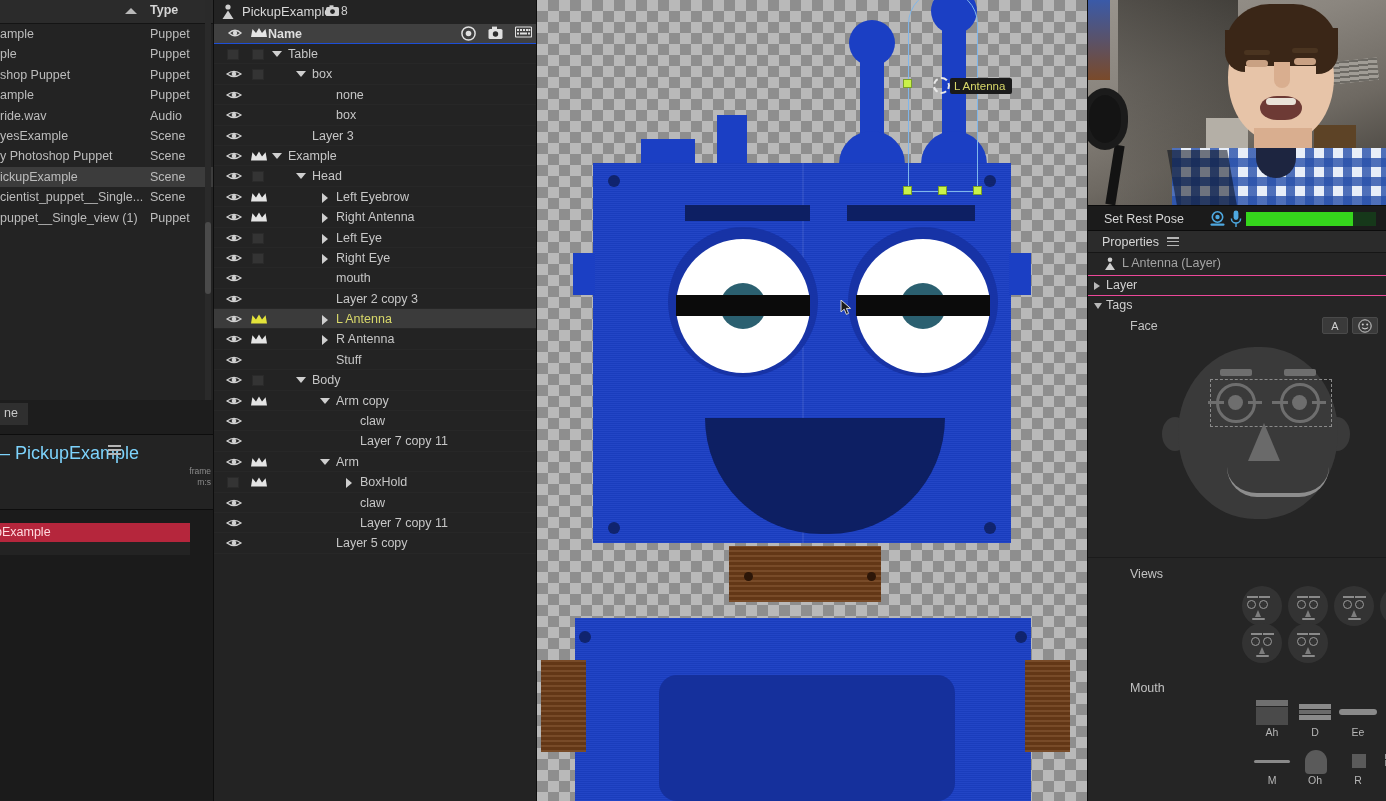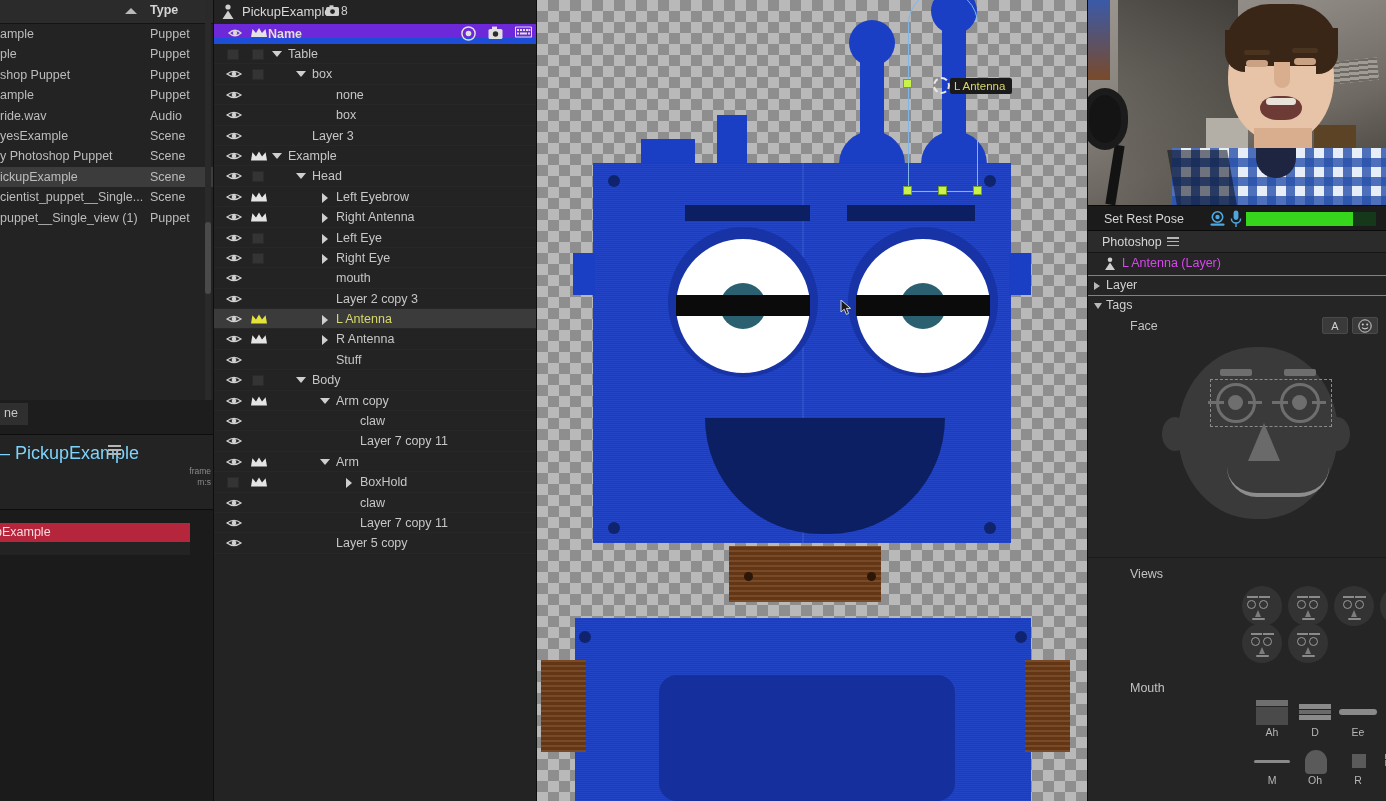--- a/index.html
+++ b/index.html
@@ -43,21 +43,21 @@
   #left-scroll i{ position:absolute; left:0; top:222px; width:6px; height:72px; background:#4a4a4a; border-radius:3px;}
 
   
   #tree-panel{ position:absolute; left:213px; top:0; width:324px; height:801px; background:#232323; border-left:1px solid #0e0e0e; border-right:1px solid #0e0e0e;}
   .tp-title{ position:relative; height:24px; background:#232323; }
   .tp-title .pup-ico{ position:absolute; left:7px; top:4px; width:14px; height:16px;}
   .tp-title .nm{ position:absolute; left:28px; top:4px; font-size:13px; color:#d8d8d8;}
   .tp-title .camcount{ position:absolute; left:112px; top:4px; font-size:12px; color:#cfcfcf;}
   .tp-title .camicon{ position:absolute; left:112px; top:5px; }
 
-  .tp-colhead{ position:relative; height:20px; background:#6d28d9; border-bottom:6px solid #1d4ed8;text-decoration:underline;}
+  .tp-colhead{ position:relative; height:20px; background:#404040; border-bottom:1px solid #1d4ed8;text-decoration:underline;}
   .tp-colhead .hname{ position:absolute; left:54px; top:3px; font-size:12.5px; font-weight:bold; color:#dedede;}
   .tp-colhead .ic{ position:absolute; top:2px; }
 
   .trow{ position:relative; height:20.4px; border-bottom:1px solid #272727; }
   .trow.sel{ background:#3b3b3b; }
   .trow .eye{ position:absolute; left:12px; top:4px; width:16px; height:12px;}
   .trow .noeye{ position:absolute; left:13px; top:5px; width:12px; height:11px; background:#343434; border:1px solid #2a2a2a;}
   .trow .crown{ position:absolute; left:36px; top:4px; width:18px; height:12px;}
   .trow .nocrown{ position:absolute; left:38px; top:5px; width:12px; height:11px; background:#343434; border:1px solid #2a2a2a;}
   .trow .tri{ position:absolute; top:7px; width:0;height:0; }
@@ -156,21 +156,21 @@
   .meter{ position:absolute; left:158px; top:6px; width:130px; height:14px; background:#16381a;}
   .meter i{ position:absolute; left:0; top:0; height:14px; background:#35d61c;}
 
   .props-head{ position:relative; height:22px; background:#2b2b2b; border-bottom:1px solid #161616;}
   .props-head .ptitle{ position:absolute; left:14px; top:4px; font-size:12.5px; color:#d5d5d5;}
   .props-head .pburger{ position:absolute; left:79px; top:6px; width:12px; height:10px;}
   .props-head .pburger i{ display:block; height:1.5px; background:#b5b5b5; margin-bottom:2.4px;}
 
   .prop-obj{ position:relative; height:22px; background:#252525;}
   .prop-obj .oico{ position:absolute; left:16px; top:4px; width:12px; height:14px;}
-  .prop-obj .onm{ position:absolute; left:34px; top:3px; font-size:12.5px; color:#d946ef;}
+  .prop-obj .onm{ position:absolute; left:34px; top:3px; font-size:12.5px; color:#a3a3a3;}
 
   .acc{ position:relative; height:20px; border-top:1px solid #ec4899;}
   .acc .t{ position:absolute; left:6px; top:6px; width:0;height:0;}
   .acc .t.right{ border-top:4.5px solid transparent;border-bottom:4.5px solid transparent;border-left:6px solid #b8b8b8;}
   .acc .t.down{ border-left:4.5px solid transparent;border-right:4.5px solid transparent;border-top:6px solid #b8b8b8; margin-top:1px;}
   .acc .l{ position:absolute; left:18px; top:2px; font-size:12.5px; color:#cfcfcf;}
 
   .tag-row{ position:relative; height:24px;}
   .tag-row .tl{ position:absolute; left:42px; top:4px; font-size:12.5px; color:#c2c2c2;}
   .tbtn{ position:absolute; top:2px; width:26px; height:17px; background:#3a3a3a; border:1px solid #4a4a4a; border-radius:2px;}
@@ -678,21 +678,21 @@
         <rect x="3.6" y="0.6" width="4.8" height="9.4" rx="2.4" fill="#4ea8e0"></rect>
         <path d="M1.4 8.4 a4.6 4.6 0 0 0 9.2 0" fill="none" stroke="#4ea8e0" stroke-width="1.5"></path>
         <rect x="5.3" y="13" width="1.4" height="4" fill="#4ea8e0"></rect>
       </svg>
       <div class="meter">
         <i id="meter-fill" style="width: 82%;"></i>
       </div>
     </div>
 
     <div class="props-head">
-      <div class="ptitle">Photoshop</div>
+      <div class="ptitle">Properties</div>
       <div class="pburger">
           <i></i>
           <i></i>
           <i></i>
         </div>
     </div>
 
     <div class="prop-obj">
       <svg class="oico" viewBox="0 0 12 14">
         <circle cx="6" cy="2.8" r="2.3" fill="#cfcfcf"></circle>

